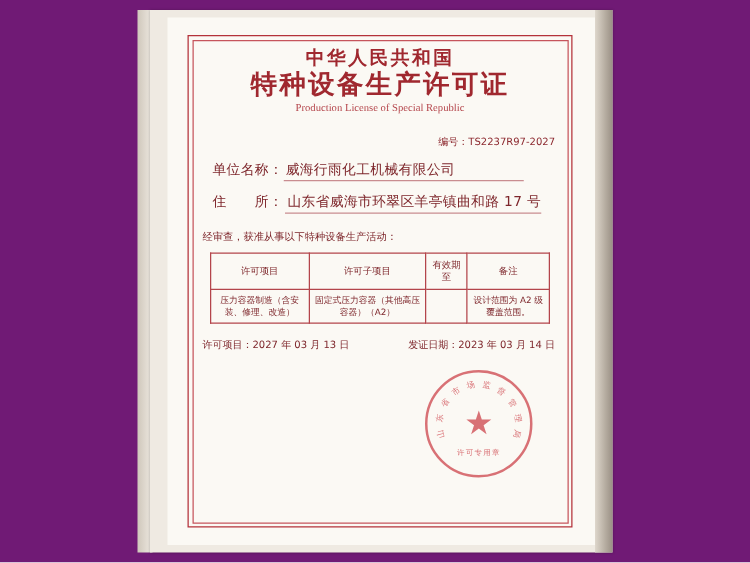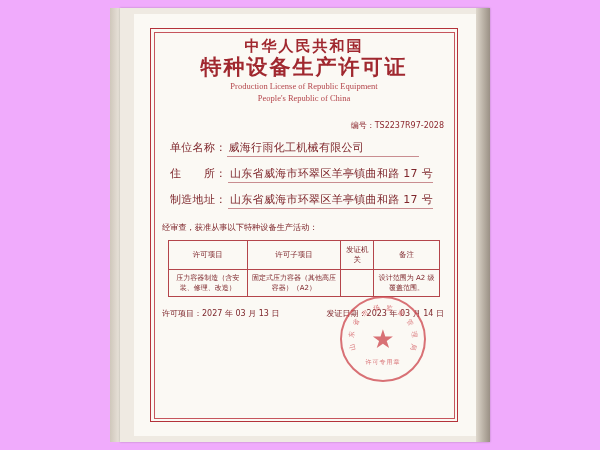--- a/index.html
+++ b/index.html
@@ -5,21 +5,21 @@
   html,body{margin:0;padding:0;}
   body{
     width:600px;height:450px;
     background:#ffffff;
     font-family:"DejaVu Sans", sans-serif;
     overflow:hidden;
   }
   .stage{
     position:relative;
     width:600px;height:450px;
-    background:#f0abfc;
+    background:#701a75;
   }
   
   .booklet{
     position:absolute;
     left:120px;top:8px;
     width:370px;height:434px;
     background:#efeae2;
     box-shadow:0 0 2px rgba(0,0,0,.25);
   }
   
@@ -191,48 +191,44 @@
       </div>
 
       <div class="content">
 
         <div class="title-zh">
           <div class="l1">中华人民共和国</div>
           <div class="l2">特种设备生产许可证</div>
         </div>
 
         <div class="title-en">
-          <div>Production License of Republic Equipment</div>
-          <div>People's Republic of China</div>
+          <div>Production License of Special Republic</div>
         </div>
 
         <div class="no-line">
-          <span>编号：</span><span>TS2237R97-2028</span>
+          <span>编号：</span><span>TS2237R97-2027</span>
         </div>
 
         <div class="field underlined">
           <span class="lab">单位名称：</span><span class="val">威海行雨化工机械有限公司</span>
         </div>
 
         <div class="field underlined">
           <span class="lab addr-label">住　　所：</span><span class="val">山东省威海市环翠区羊亭镇曲和路 17 号</span>
         </div>
 
-        <div class="field underlined">
-          <span class="lab addr-label">制造地址：</span><span class="val">山东省威海市环翠区羊亭镇曲和路 17 号</span>
-        </div>
 
         <div class="approve">经审查，获准从事以下特种设备生产活动：</div>
 
         <table class="lic">
           <thead>
             <tr>
               <th class="c1">许可项目</th>
               <th class="c2">许可子项目</th>
-              <th class="c3">发证机关</th>
+              <th class="c3">有效期至</th>
               <th class="c4">备注</th>
             </tr>
           </thead>
           <tbody>
             <tr>
               <td>压力容器制造（含安装、修理、改造）</td>
               <td>固定式压力容器（其他高压容器）（A2）</td>
               <td></td>
               <td>设计范围为 A2 级覆盖范围。</td>
             </tr>

